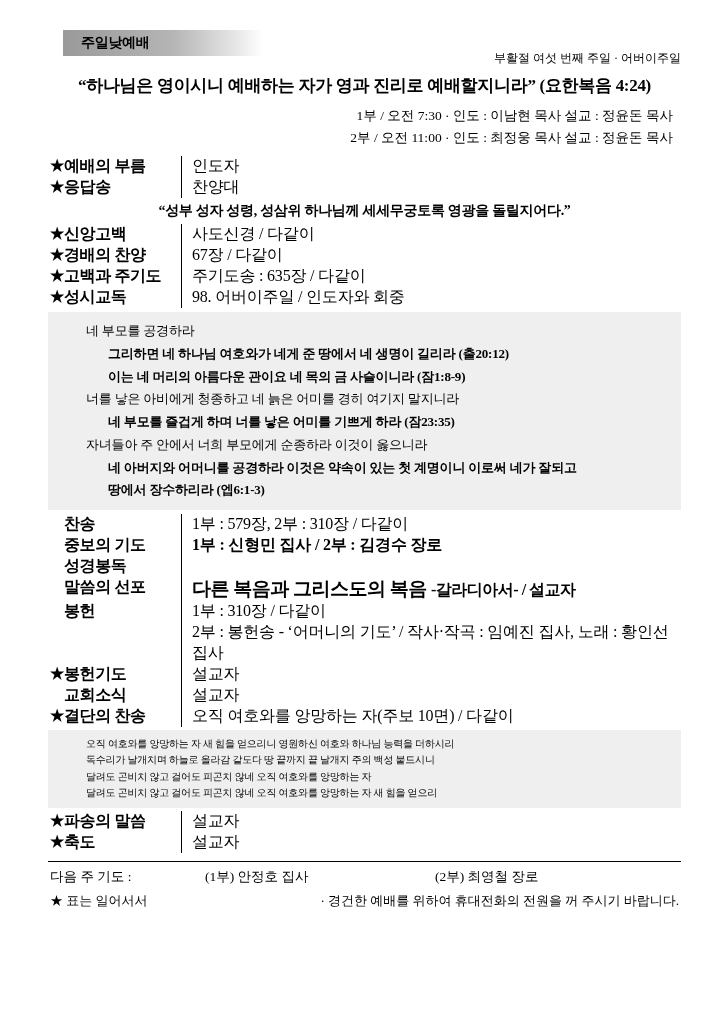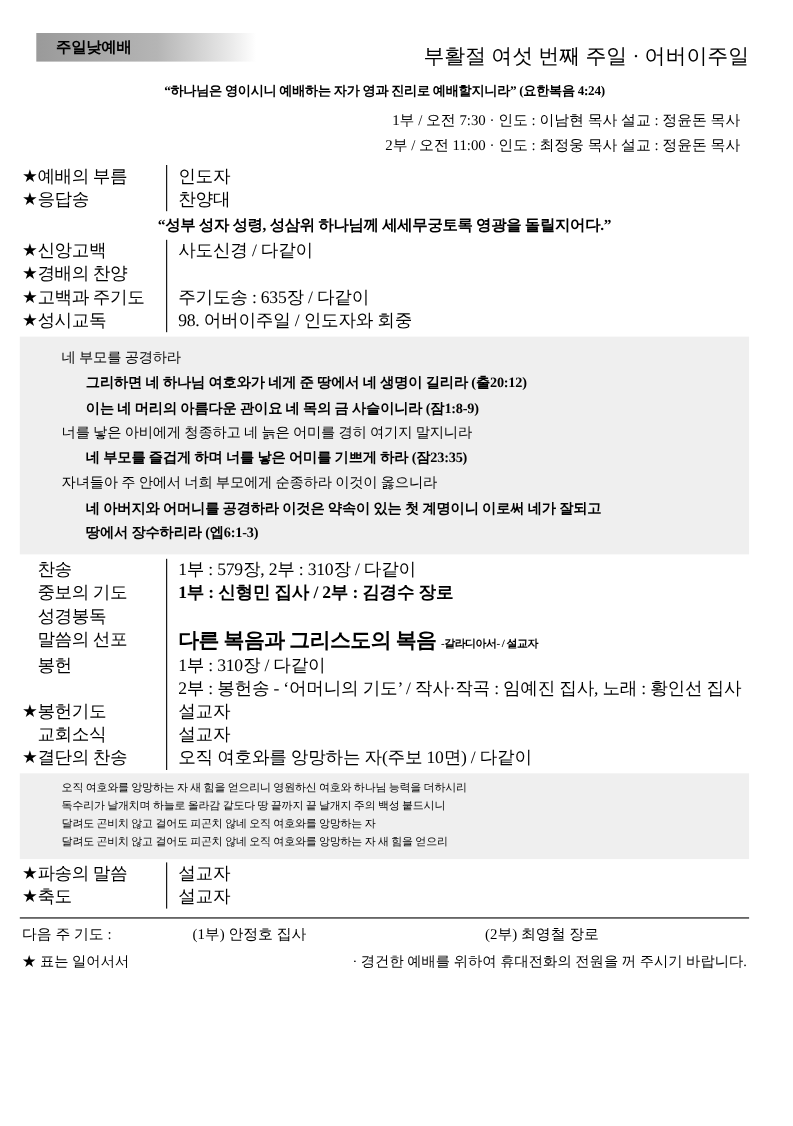--- a/index.html
+++ b/index.html
@@ -11,21 +11,21 @@
     width: 721px; height: 1024px;
     font-family: "Liberation Serif", serif;
     color: #000;
     position: relative;
     overflow: hidden;
   }
   .page {
     position: relative;
     width: 721px;
     height: 988px;
-    padding: 30px 40px 0 18px;
+    padding: 30px 40px 0 48px;
   }
 
   
   .header {
     position: relative;
     height: 34px;
     margin-bottom: 6px;
   }
   .ribbon {
     position: absolute;
@@ -40,29 +40,29 @@
   .ribbon-label {
     font-weight: bold;
     font-size: 14px;
     color: #000;
     padding-left: 18px;
     letter-spacing: -0.3px;
   }
   .header-right {
     position: absolute;
     right: 0;
-    top: 8px;
-    font-size: 19px;
+    top: 20px;
+    font-size: 12px;
   }
 
   
   .verse {
     text-align: center;
     font-weight: bold;
-    font-size: 12px;
+    font-size: 17px;
     margin-top: 10px;
     margin-bottom: 8px;
     letter-spacing: -0.3px;
   }
 
   
   .svc-lines {
     text-align: right;
     font-size: 13.5px;
     line-height: 1.6;
@@ -115,50 +115,50 @@
     position: absolute;
     left: 133px;
     top: 0;
     bottom: 0;
     width: 1px;
     background: #000;
   }
   .row-inner { display: flex; }
   .row-inner .lab {
     width: 133px; flex: 0 0 133px;
-    font-weight: normal; letter-spacing: -0.4px;
+    font-weight: bold; letter-spacing: -0.4px;
     padding-left: 2px;
   }
   .row-inner .val {
     padding-left: 11px;
     flex: 1 1 auto;
     letter-spacing: -0.2px;
   }
   .row-inner .val.big {
     font-size: 19px;
     font-weight: bold;
     letter-spacing: -0.5px;
     line-height: 1.25;
   }
   .row-inner .val.big .sub {
-    font-size: 10px;
+    font-size: 16px;
     font-weight: bold;
   }
   .row-inner .val b { font-weight: bold; }
 
   
   .hr-thin { border: none; border-top: 1px solid #000; margin: 8px 0 6px 0; }
   .footline {
     display: flex;
     font-size: 13.5px;
     padding: 0 2px;
   }
   .footline .f1 { width: 155px; }
   .footline .f2 { width: 230px; }
-  .footline .f3 { flex: 1; margin-left: 36px; }
+  .footline .f3 { flex: 1; }
   .footnote {
     display: flex;
     justify-content: space-between;
     font-size: 13px;
     padding: 6px 2px 0 2px;
   }
 </style>
 </head>
 <body>
 
@@ -191,20 +191,21 @@
 
   <div class="center-bold">“성부 성자 성령, 성삼위 하나님께 세세무궁토록 영광을 돌릴지어다.”</div>
 
   <div class="rows ruled">
     <div class="row-inner">
       <div class="lab"><span class="star">★</span><span>신앙고백</span></div>
       <div class="val">사도신경 / 다같이</div>
     </div>
     <div class="row-inner">
       <div class="lab"><span class="star">★</span><span>경배의 찬양</span></div>
+      <div class="val">67장 / 다같이</div>
     </div>
     <div class="row-inner">
       <div class="lab"><span class="star">★</span><span>고백과 주기도</span></div>
       <div class="val">주기도송 : 635장 / 다같이</div>
     </div>
     <div class="row-inner">
       <div class="lab"><span class="star">★</span><span>성시교독</span></div>
       <div class="val">98. 어버이주일 / 인도자와 회중</div>
     </div>
   </div>

